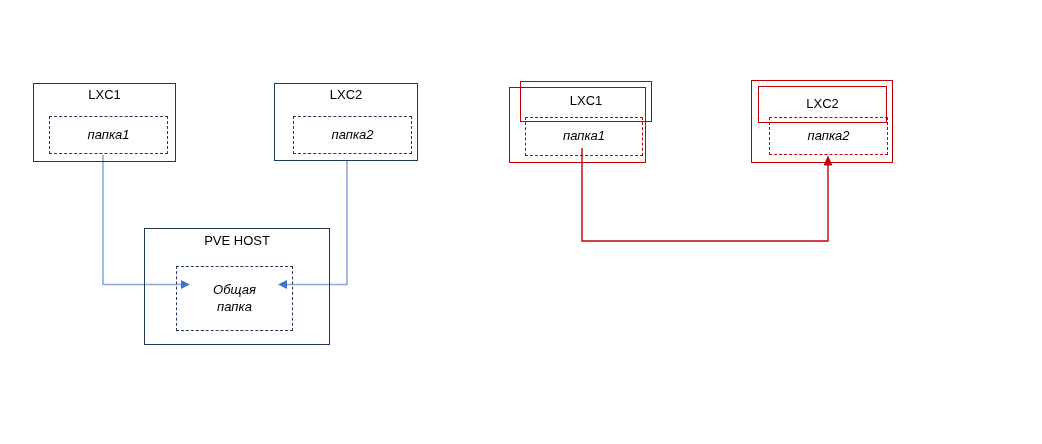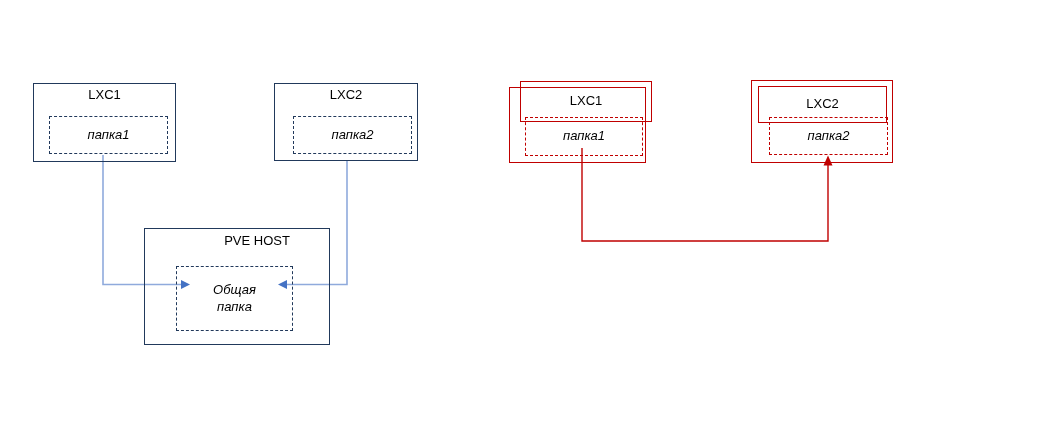--- a/index.html
+++ b/index.html
@@ -78,21 +78,21 @@
     <span class="label" style="position:static;">папка1</span>
   </div>
 
   <div class="box" style="left:274px; top:83px; width:144px; height:78px;"></div>
   <div class="label" style="left:274px; top:87px; width:144px;">LXC2</div>
   <div class="box dashed centered" style="left:293px; top:116px; width:119px; height:38px;">
     <span class="label" style="position:static;">папка2</span>
   </div>
 
   <div class="box" style="left:144px; top:228px; width:186px; height:117px;"></div>
-  <div class="label" style="left:144px; top:233px; width:186px;margin-left:20px;">PVE HOST</div>
+  <div class="label" style="left:144px; top:233px; width:186px;">PVE HOST</div>
   <div class="box dashed centered" style="left:176px; top:266px; width:117px; height:65px;">
     <span class="label" style="position:static;">Общая</span>
     <span class="label" style="position:static;">папка</span>
   </div>
 
   <div class="box box-red" style="left:509px; top:87px; width:137px; height:76px;"></div>
   <div class="box box-red centered" style="left:520px; top:81px; width:132px; height:41px;">
     <span class="label" style="position:static;">LXC1</span>
   </div>
   <div class="box box-red dashed centered" style="left:525px; top:117px; width:118px; height:39px;">

